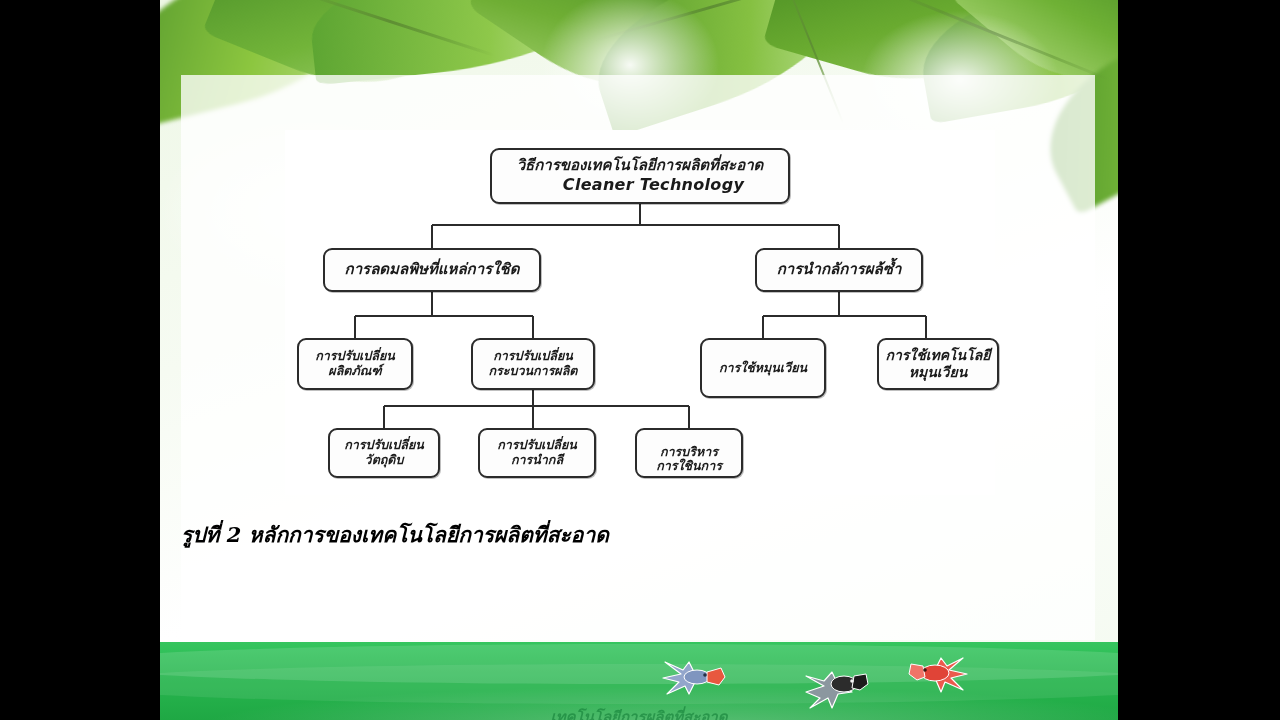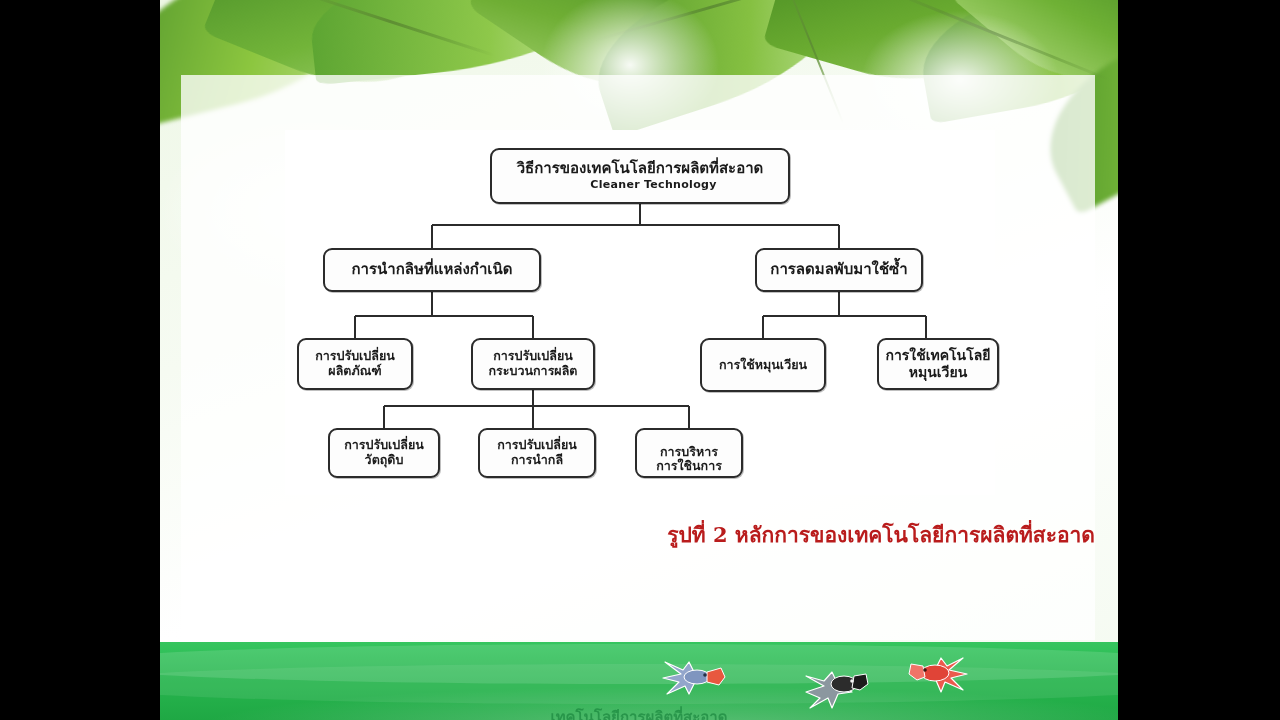--- a/index.html
+++ b/index.html
@@ -12,20 +12,21 @@
 
   #stage { position: relative; width: 1280px; height: 720px; background:#000; }
 
   
   #slide {
     position: absolute;
     left: 160px; top: 0;
     width: 958px; height: 720px;
     overflow: hidden;
     background: #f2faf0;
+    font-style: italic;
   }
 
   
   .bg-base {
     position: absolute; inset: 0;
     background:
       linear-gradient(160deg, #eef7e6 0%, #f6fbf2 35%, #ffffff 60%, #f3faef 100%);
   }
   .leaf {
     position: absolute;
@@ -109,43 +110,43 @@
     display: flex; flex-direction: column;
     align-items: center; justify-content: center;
     text-align: center;
     color: #1a1a1a;
     font-weight: bold;
     line-height: 1.18;
     padding: 2px 6px;
     box-shadow: 1px 1px 0 rgba(0,0,0,.25);
   }
   .node .th { font-family: "DejaVu Sans", sans-serif; white-space: nowrap; }
-  .node .en { font-size: 11px; font-weight: bold; letter-spacing: .3px; margin-top: 2px; margin-left: 27px; }
+  .node .en { font-size: 16px; font-weight: bold; letter-spacing: .3px; margin-top: 2px; margin-left: 27px; }
 
   #n-root  { left:205px; top:18px;  width:300px; height:56px; font-size:15px; }
   #n-l1a   { left:38px;  top:118px; width:218px; height:44px; font-size:15px; }
   #n-l1b   { left:470px; top:118px; width:168px; height:44px; font-size:15px; }
   #n-l2a   { left:12px;  top:208px; width:116px; height:52px; font-size:12.5px; }
   #n-l2b   { left:186px; top:208px; width:124px; height:52px; font-size:12.5px; }
-  #n-l2c   { left:415px; top:208px; width:126px; height:54px; font-size:12.5px; }
+  #n-l2c   { left:415px; top:208px; width:126px; height:60px; font-size:12.5px; }
   #n-l2d   { left:580px; top:208px; width:122px; height:52px; font-size:14px;margin-left:12px; }
   #n-l3a   { left:43px;  top:298px; width:112px; height:50px; font-size:12.5px; }
   #n-l3b   { left:193px; top:298px; width:118px; height:50px; font-size:12.5px; }
   #n-l3c   { left:350px; top:298px; width:108px; height:50px; font-size:12.5px;justify-content:flex-end; }
 
   
   #caption {
     position: absolute;
     left: 21px; top: 518px;
     width: 914px;
-    text-align: right;
+    text-align: left;
     font-family: "DejaVu Serif", "Liberation Serif", serif;
     font-weight: bold;
     font-size: 21px;
-    color: #b91c1c;
+    color: #000000;
   }
 
   
   #footer {
     position: absolute;
     left: 0; bottom: 0; width: 958px; height: 78px;
     background:
       radial-gradient(ellipse 700px 60px at 55% 110%, rgba(255,255,255,.28), rgba(255,255,255,0) 70%),
       linear-gradient(180deg, #35c55e 0%, #28b64f 45%, #1fa844 100%);
     overflow: hidden;
@@ -218,25 +219,25 @@
             <path d="M248,260 L248,276 M99,276 L404,276 M99,276 L99,298 M248,276 L248,298 M404,276 L404,298"></path>
           </g>
         </svg>
 
         <div class="node" id="n-root">
           <span class="th">วิธีการของเทคโนโลยีการผลิตที่สะอาด</span>
           <span class="en">Cleaner Technology</span>
         </div>
 
         <div class="node" id="n-l1a">
-          <span class="th">การนำกลิษที่แหล่งกำเนิด</span>
+          <span class="th">การลดมลพิษที่แหล่การใชิด</span>
         </div>
 
         <div class="node" id="n-l1b">
-          <span class="th">การลดมลพับมาใช้ซ้ำ</span>
+          <span class="th">การนำกลัการผล้ซ้ำ</span>
         </div>
 
         <div class="node" id="n-l2a">
           <span class="th">การปรับเปลี่ยน</span>
           <span class="th">ผลิตภัณฑ์</span>
         </div>
 
         <div class="node" id="n-l2b">
           <span class="th">การปรับเปลี่ยน</span>
           <span class="th">กระบวนการผลิต</span>

